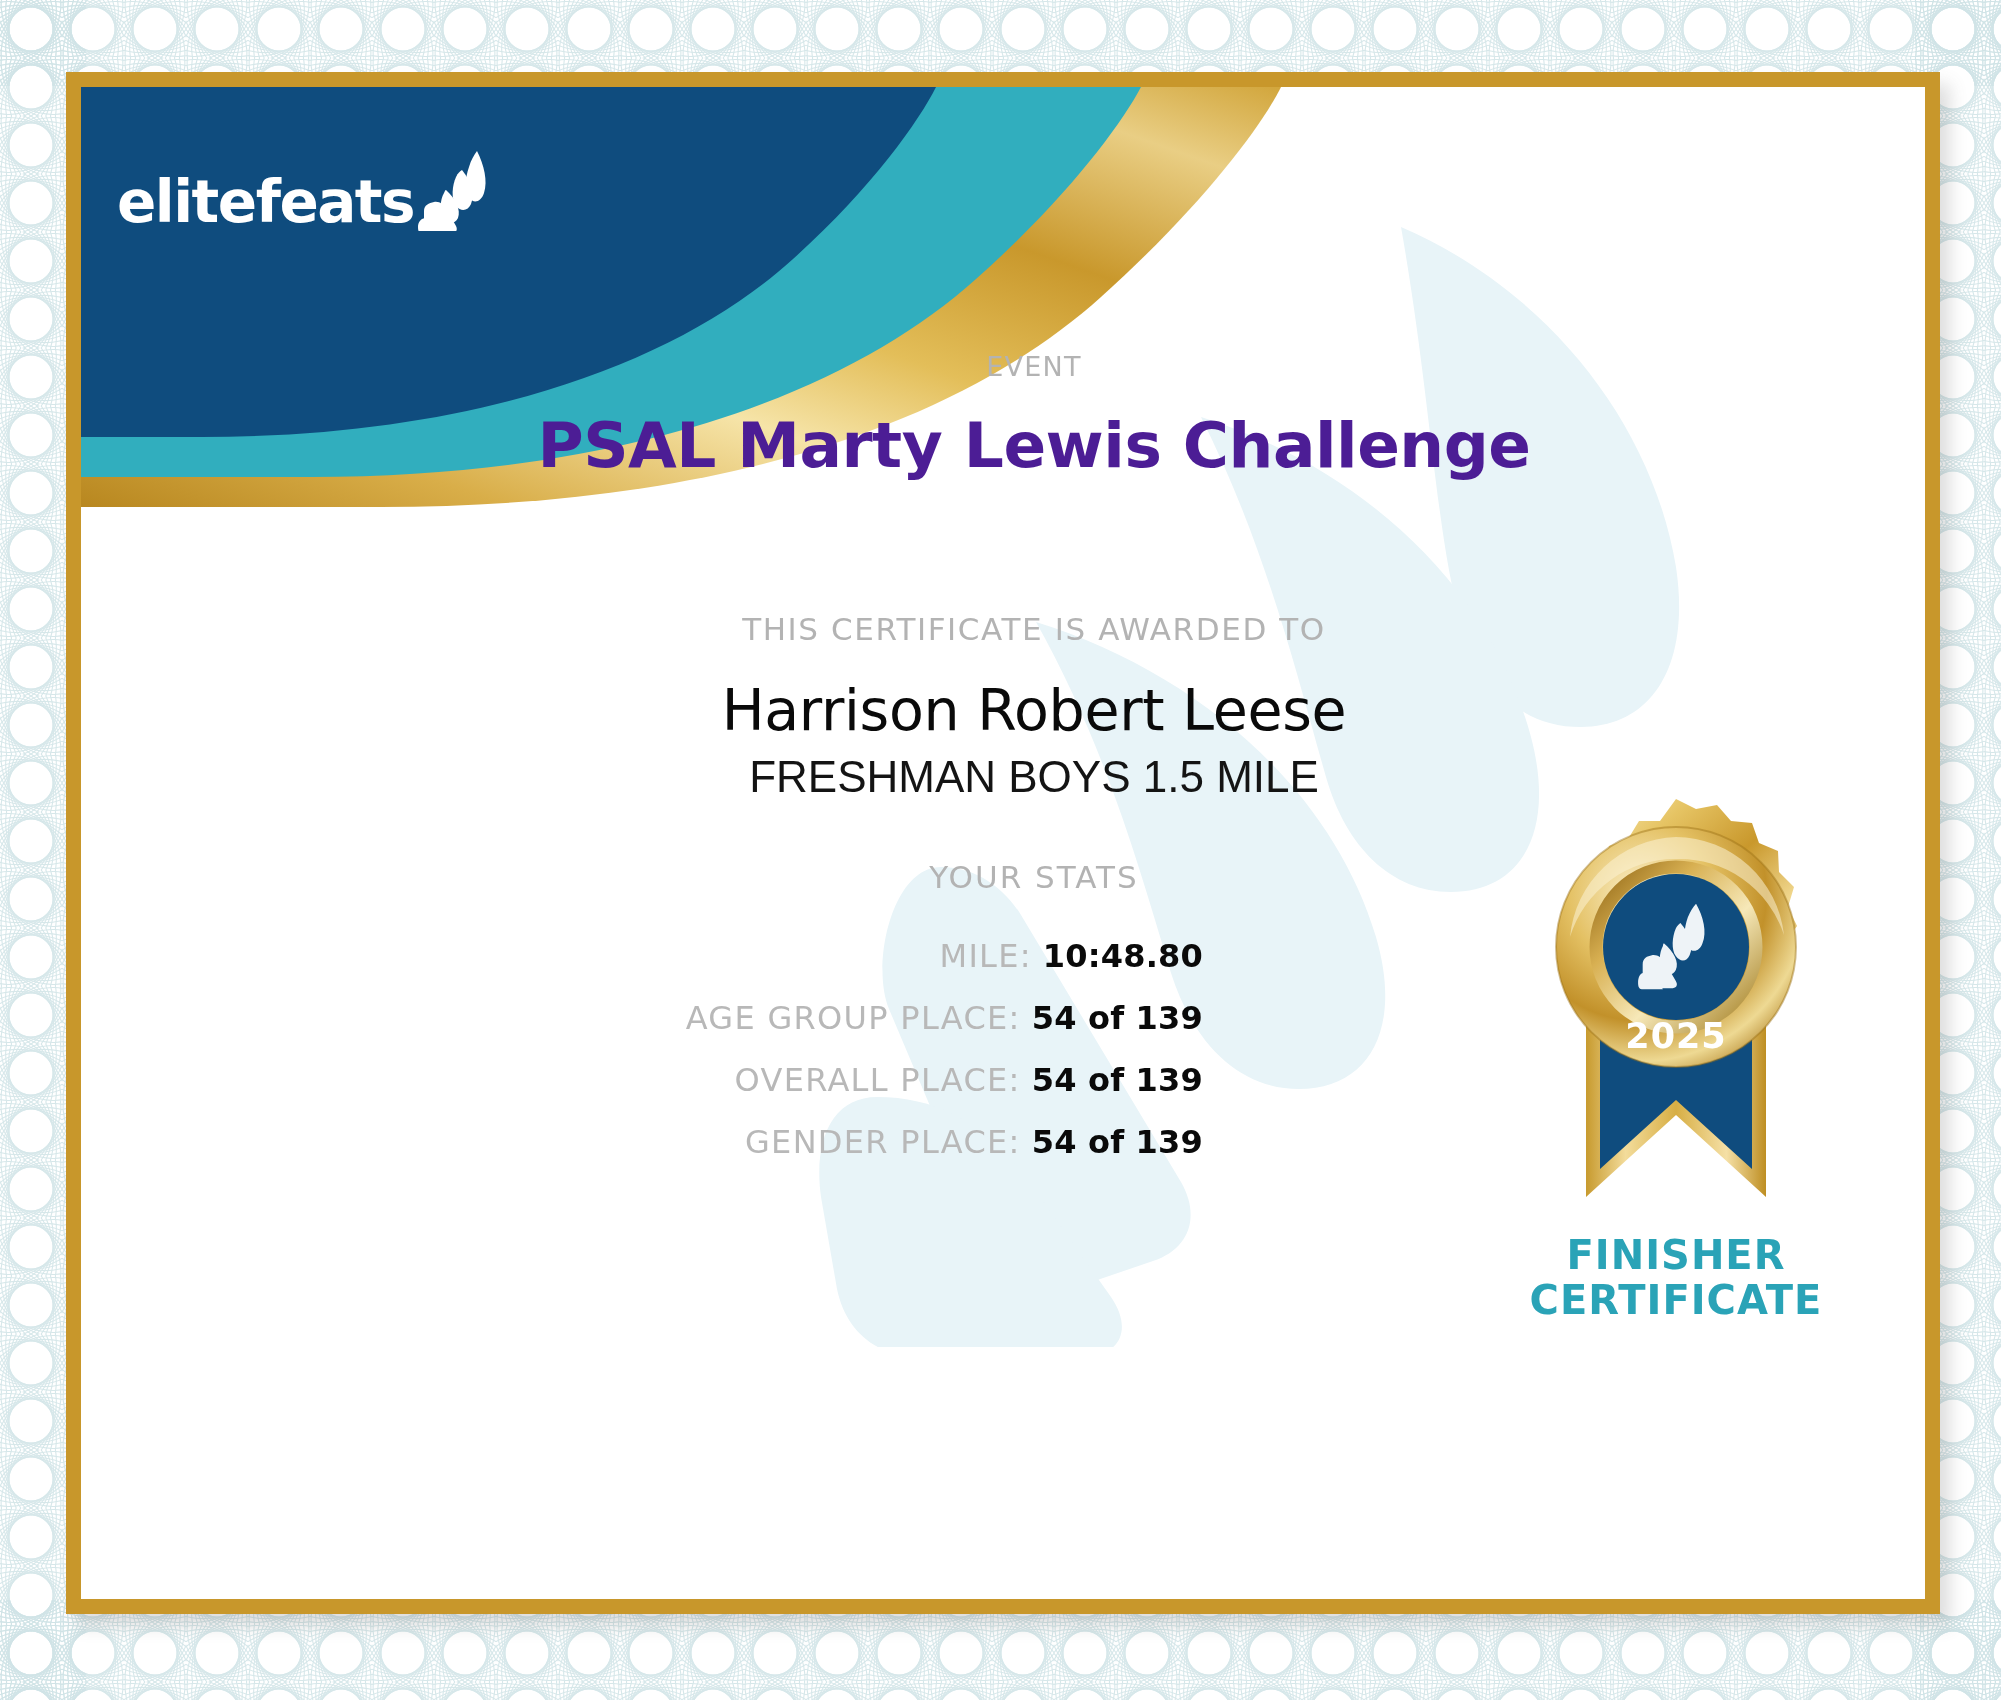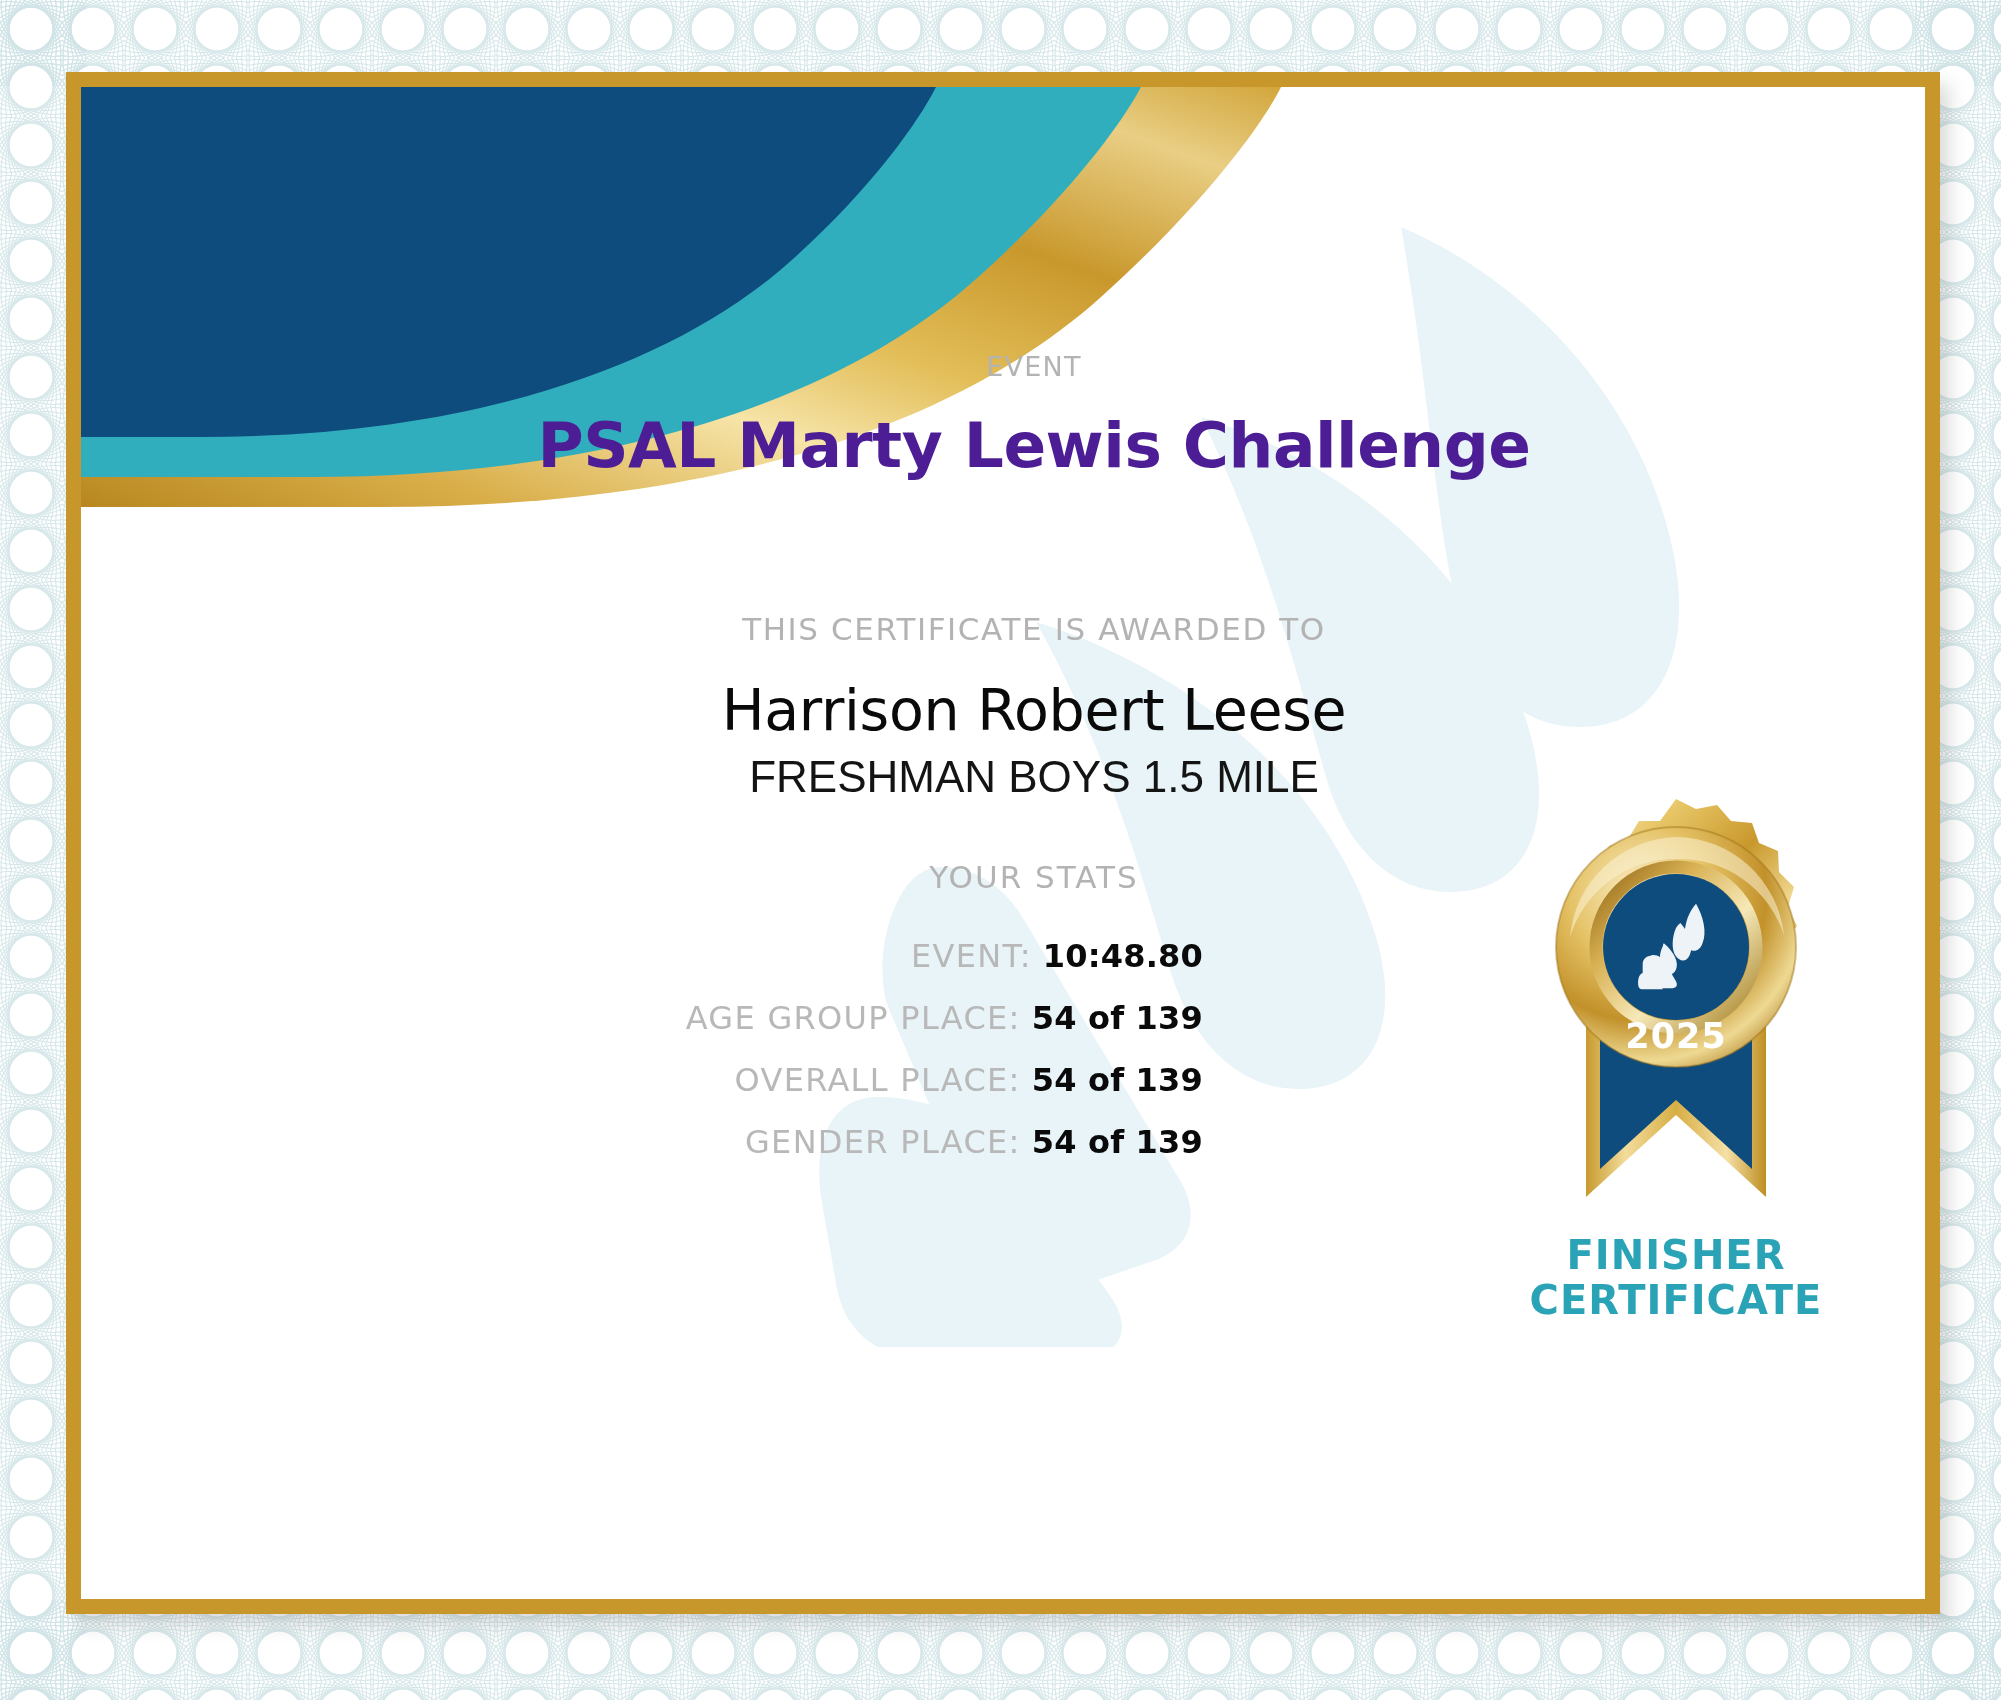--- a/index.html
+++ b/index.html
@@ -313,35 +313,47 @@
         <path d="M0 0 H1200 C1180 40 1120 120 1020 210
                  C880 336 640 420 300 420 H0 Z" fill="url(#goldArc)"></path>
 
         <path d="M0 0 H1060 C1040 38 985 112 895 192
                  C768 306 545 390 230 390 H0 Z" fill="#31AEBE"></path>
 
         <path d="M0 0 H855 C838 34 790 102 712 172
                  C600 274 400 350 120 350 H0 Z" fill="#0F4C7E"></path>
       </svg>
 
+      <div class="logo">
+        <span class="logo-word">elitefeats</span>
+        <svg class="logo-mark" width="76" height="84" viewBox="0 0 76 84" aria-hidden="true">
+          <g fill="#ffffff">
+            <path d="M59 4 C66 18 70 34 66 46 C63 55 56 57 51 51 C46 45 47 31 51 20 C53 13 56 8 59 4 Z"></path>
+            <path d="M44 23 C53 34 57 47 53 57 C50 64 43 65 38 59 C33 52 34 39 38 30 C40 26 42 24 44 23 Z"></path>
+            <path d="M28 43 C38 52 43 63 40 71 C37 77 30 78 26 72 C21 65 22 53 26 46 C27 44 27 43 28 43 Z"></path>
+            <path d="M16 55 C21 54 26 57 29 63 L38 79 C40 83 38 86 34 86 L14 86 C9 86 6 83 6 78 L6 64 C6 58 11 56 16 55 Z"></path>
+            <path d="M8 71 C14 71 19 74 22 79 L27 87 L5 87 C1 87 0 84 0 80 C0 75 3 71 8 71 Z"></path>
+          </g>
+        </svg>
+      </div>
 
       <div class="content">
 
         <div class="event-label label-muted">EVENT</div>
         <div class="event-title">PSAL Marty Lewis Challenge</div>
 
         <div class="awarded-label label-muted">THIS CERTIFICATE IS AWARDED TO</div>
         <div class="recipient-name">Harrison Robert Leese</div>
         <div class="recipient-division">FRESHMAN BOYS 1.5 MILE</div>
 
         <div class="stats-label label-muted">YOUR STATS</div>
 
         <div class="stats-list">
           <div class="stat-row">
-            <span class="stat-key">EVENT:</span>
+            <span class="stat-key">MILE:</span>
             <span class="stat-val">10:48.80</span>
           </div>
           <div class="stat-row">
             <span class="stat-key">AGE GROUP PLACE:</span>
             <span class="stat-val">54 of 139</span>
           </div>
           <div class="stat-row">
             <span class="stat-key">OVERALL PLACE:</span>
             <span class="stat-val">54 of 139</span>
           </div>

